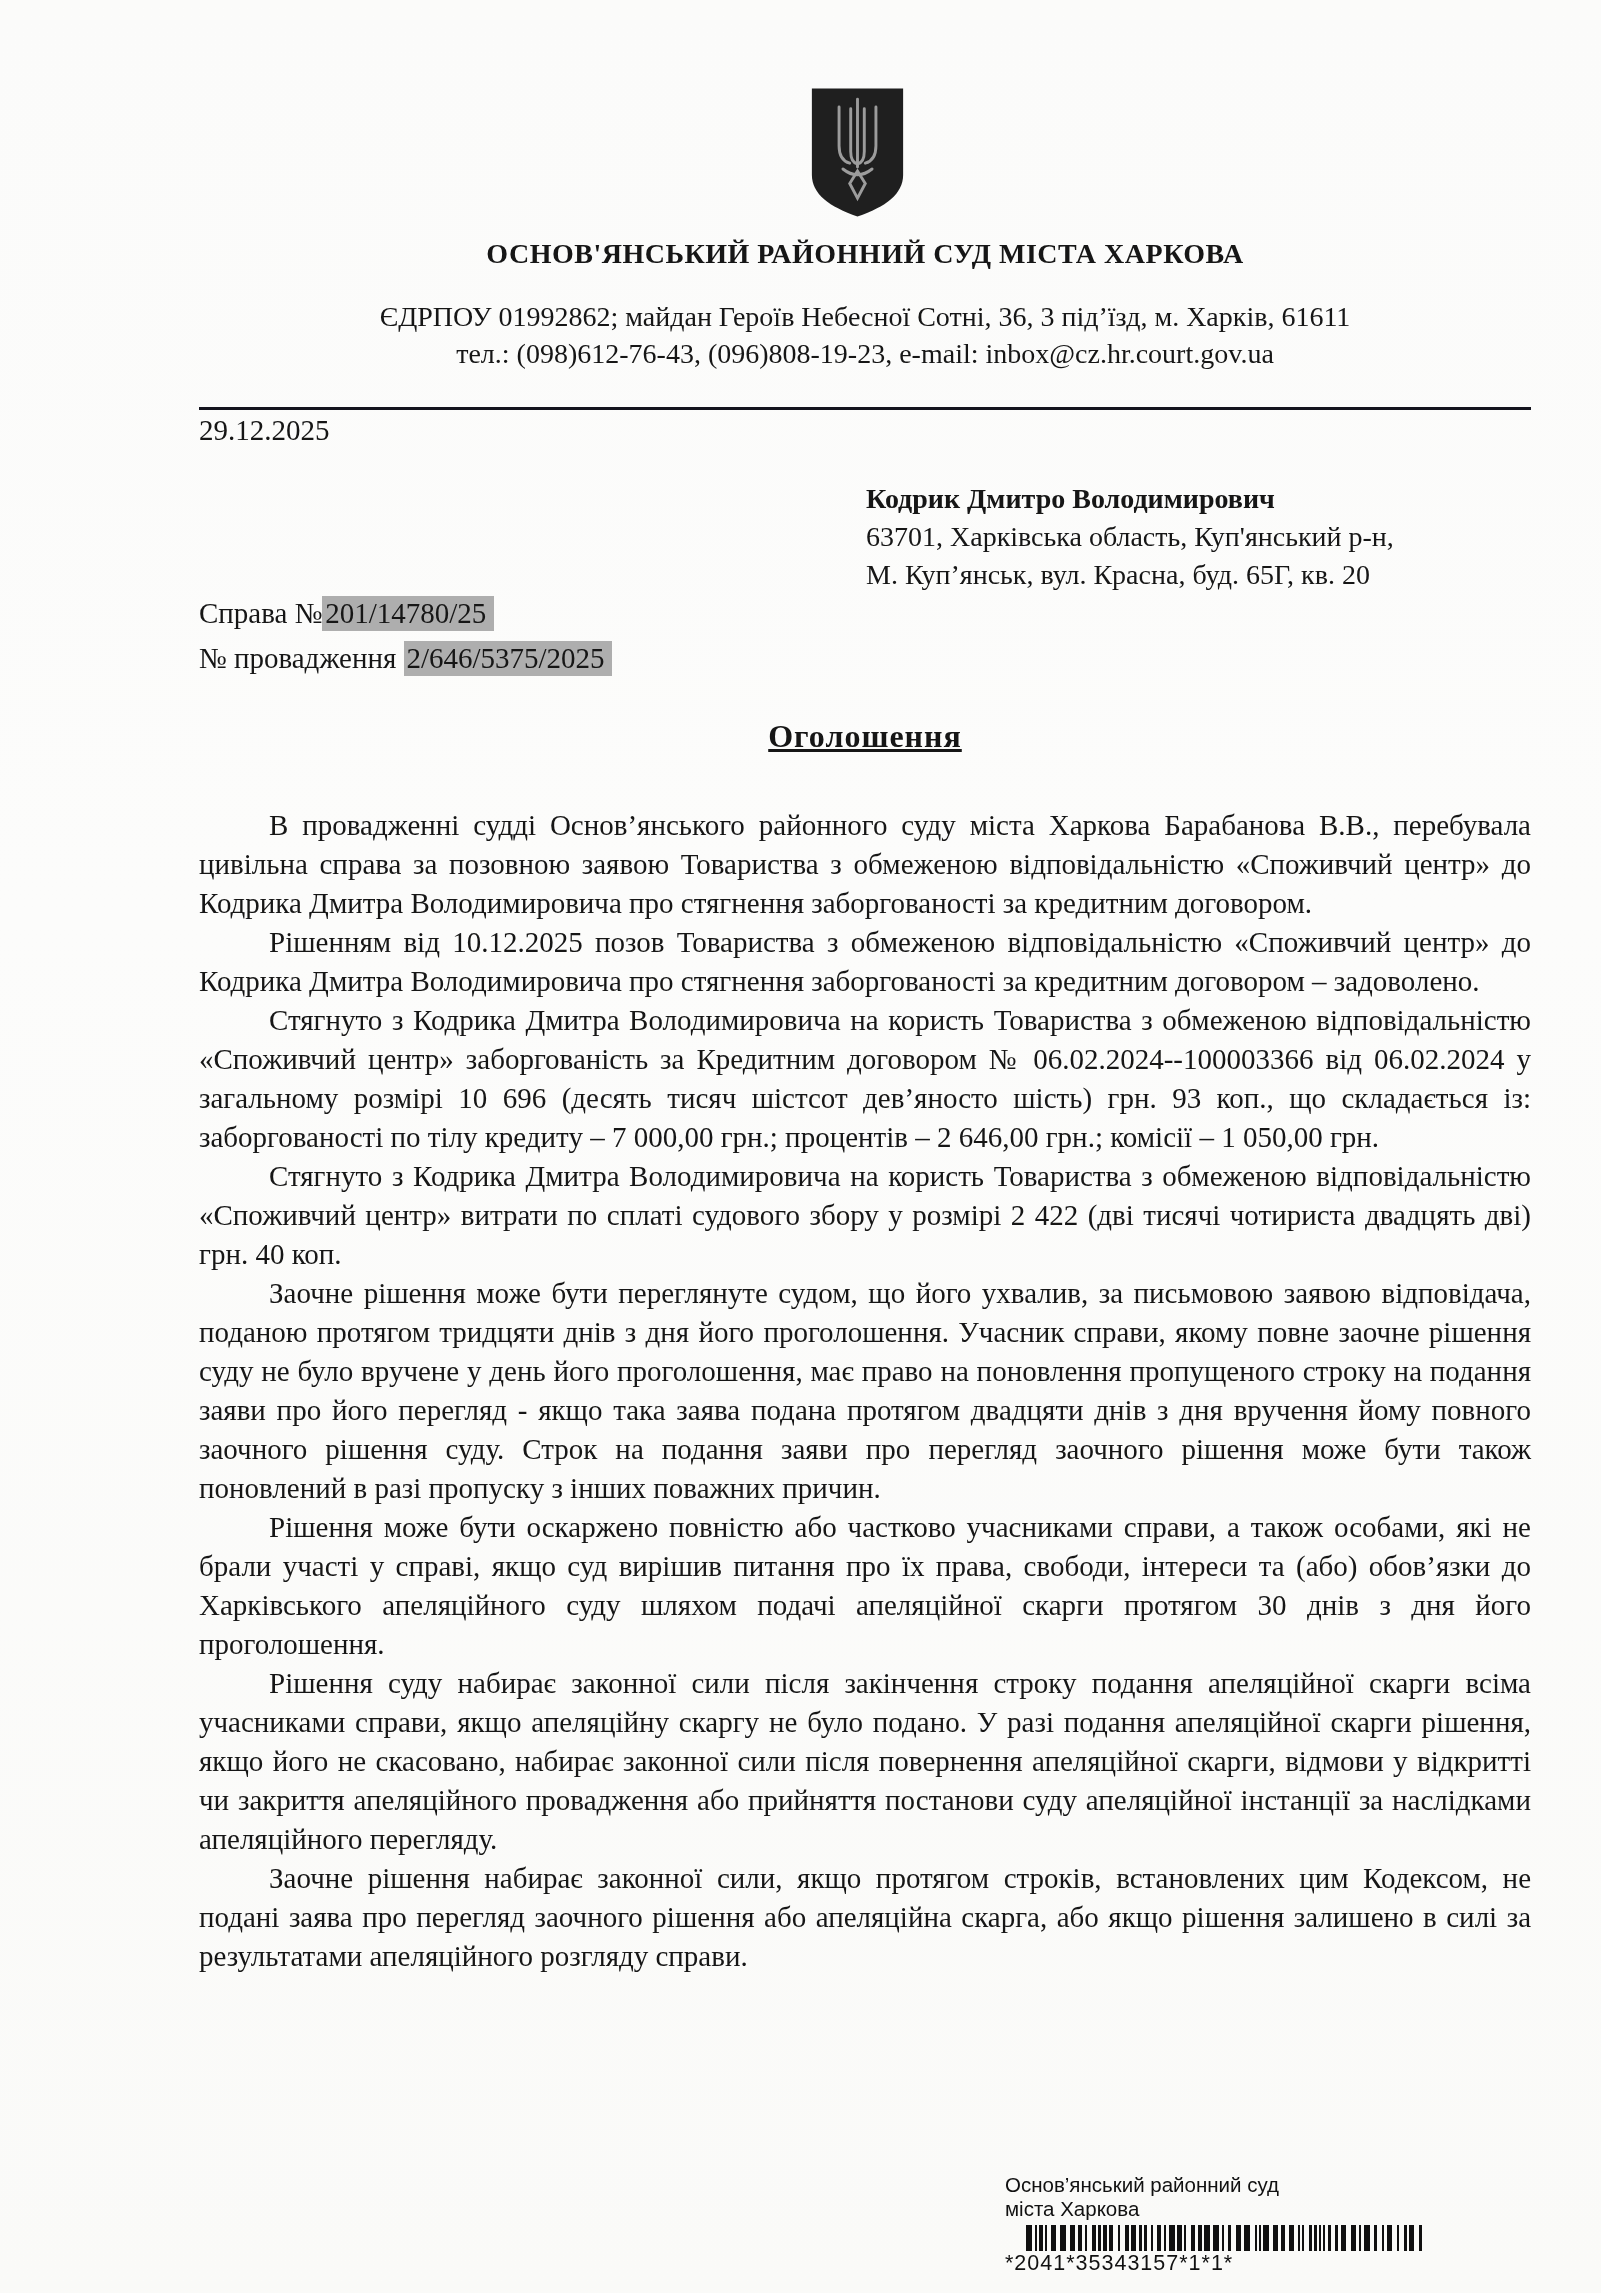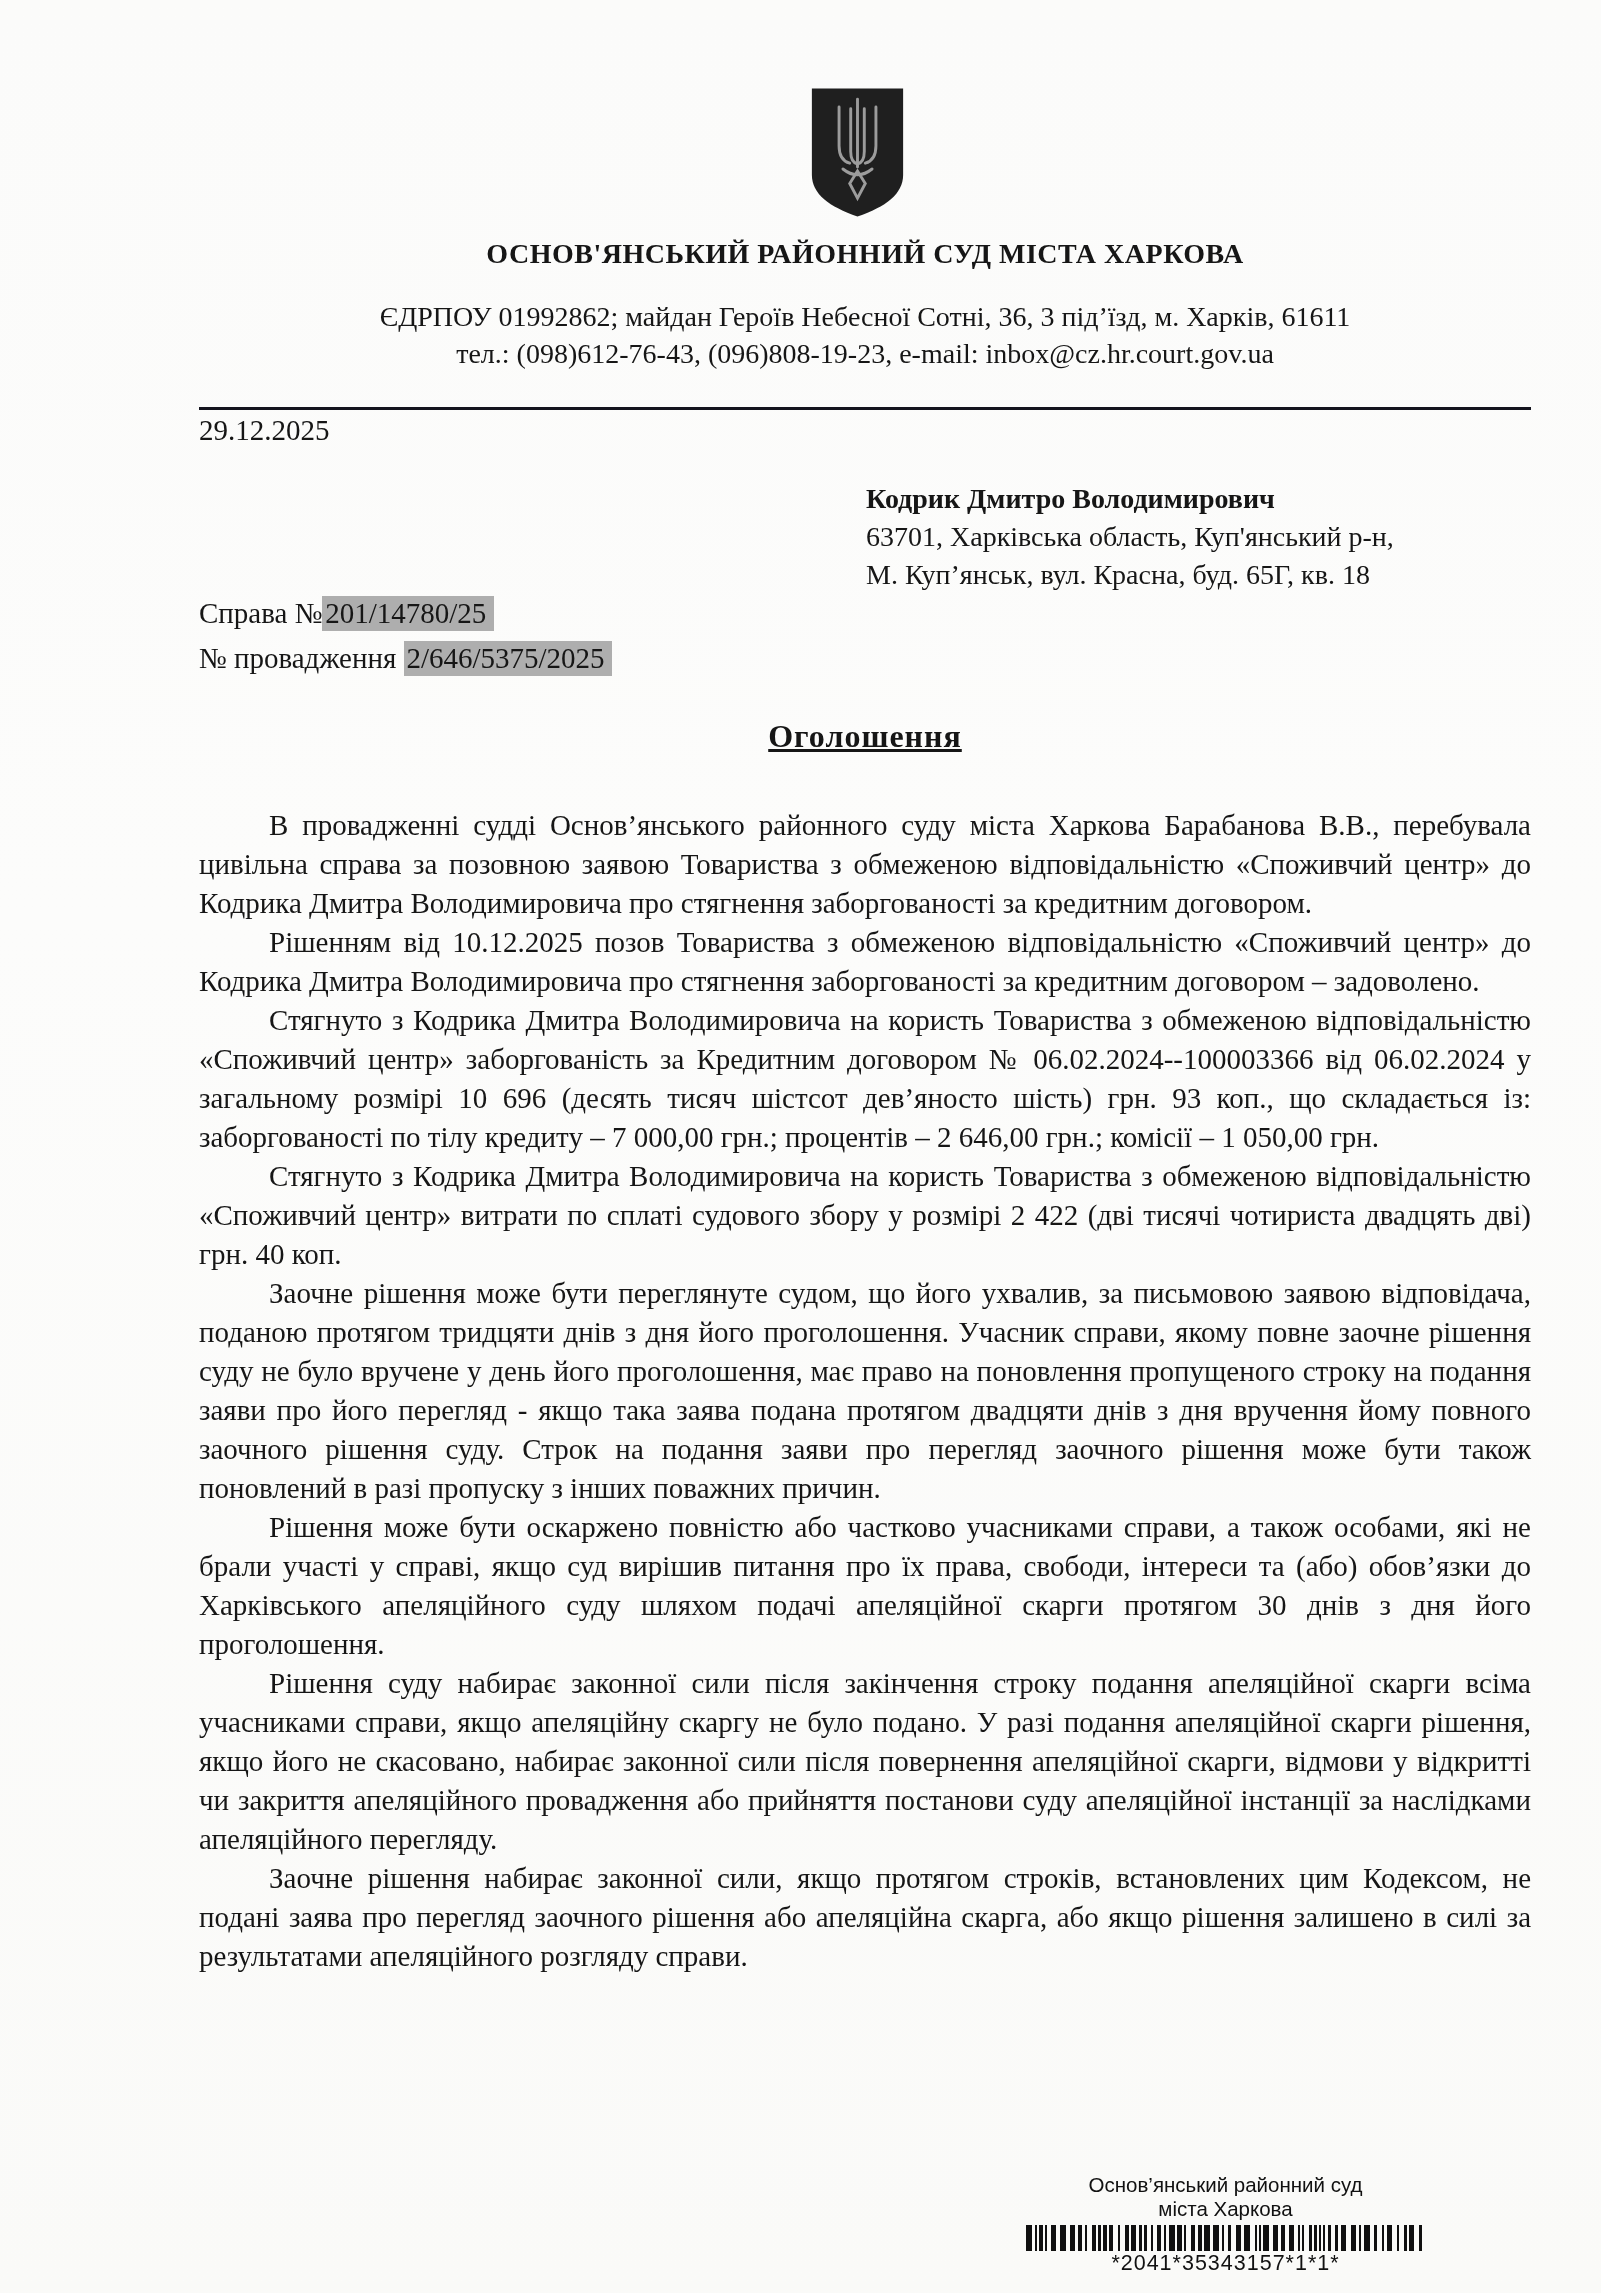--- a/index.html
+++ b/index.html
@@ -36,21 +36,21 @@
     text-align:center;font-weight:bold;font-size:32px;letter-spacing:1px;text-decoration:underline;
   }
   .body-text{
     position:absolute;top:806px;left:199px;width:1332px;
     font-size:29px;line-height:39px;text-align:justify;
   }
   .body-text p{margin:0;text-indent:70px;}
   .footer{
     position:absolute;top:2173px;left:1005px;width:441px;
     font-family:"Liberation Sans","DejaVu Sans",sans-serif;
-    text-align:center;color:#111;
+    color:#111;
   }
   .footer .f-line{font-size:20.5px;line-height:24.4px;}
   .barcode{
     display:flex;align-items:stretch;justify-content:center;
     height:26px;margin-top:2.9px;overflow:hidden;
   }
   .barcode i{flex:none;height:100%;background:#101010;display:block;}
   .barcode-label{font-size:21.5px;line-height:23.4px;margin-top:1px;letter-spacing:1px;}
 </style>
 </head>
@@ -79,21 +79,21 @@
     <div>тел.: (098)612-76-43, (096)808-19-23, e-mail: inbox@cz.hr.court.gov.ua</div>
   </div>
 
   <div class="rule"></div>
 
   <div class="date-line">29.12.2025</div>
 
   <div class="recipient">
     <div class="name">Кодрик Дмитро Володимирович</div>
     <div>63701, Харківська область, Куп'янський р-н,</div>
-    <div>М. Куп’янськ, вул. Красна, буд. 65Г, кв. 18</div>
+    <div>М. Куп’янськ, вул. Красна, буд. 65Г, кв. 20</div>
   </div>
 
   <div class="case-block">
     <div><span>Справа №</span><span class="hl">201/14780/25</span></div>
     <div><span>№ провадження </span><span class="hl">2/646/5375/2025</span></div>
   </div>
 
   <div class="doc-title">Оголошення</div>
 
   <div class="body-text">

